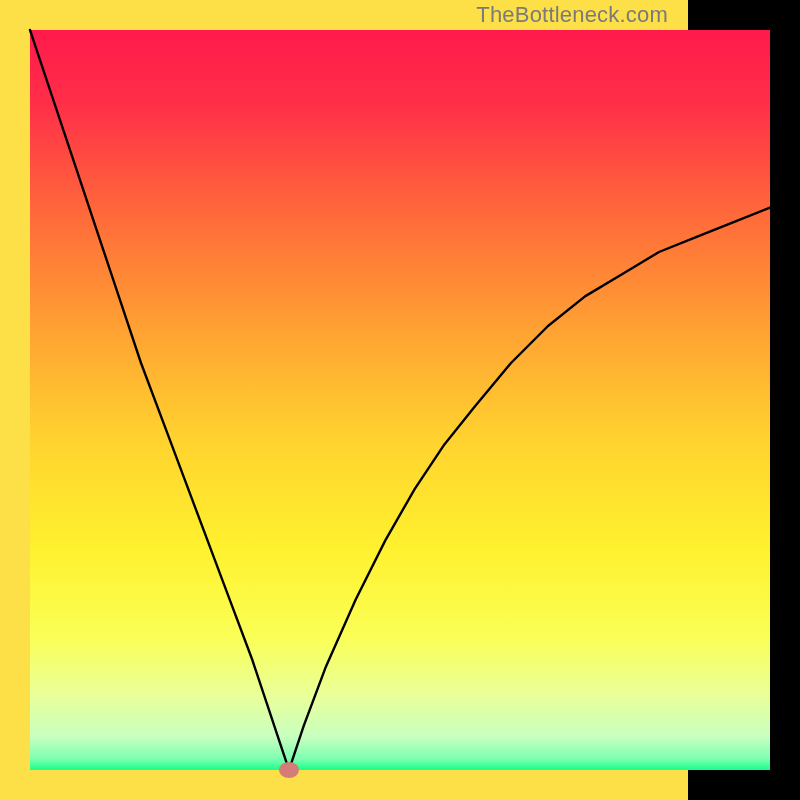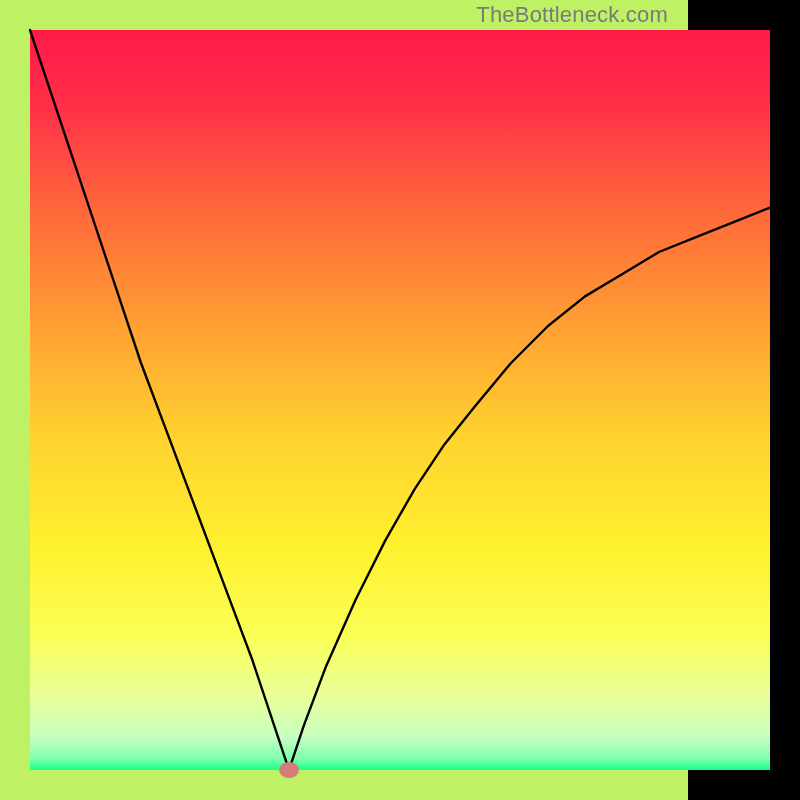--- a/index.html
+++ b/index.html
@@ -8,21 +8,21 @@
     width: 800px;
     height: 800px;
     background: #000;
     overflow: hidden;
     font-family: Arial, Helvetica, sans-serif;
   }
   .frame {
     position: relative;
     width: 688px;
     height: 800px;
-    background: #bef264;
+    background: #fde047;
   }
   .watermark {
     position: absolute;
     top: 2px;
     right: 20px;
     color: #7a7a7a;
     font-size: 22px;
     font-weight: 500;
     letter-spacing: 0.2px;
     z-index: 10;

